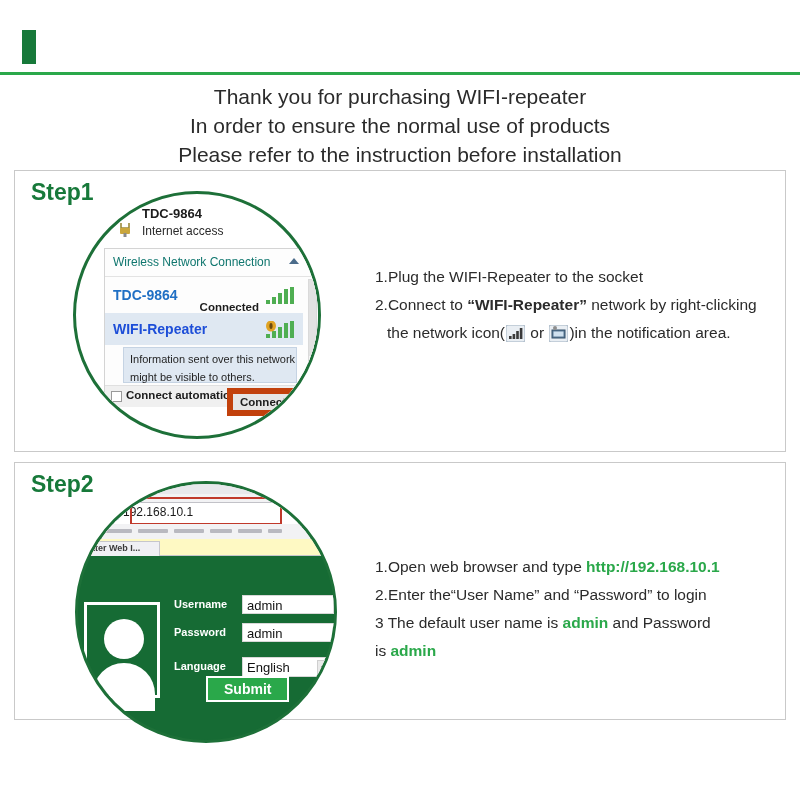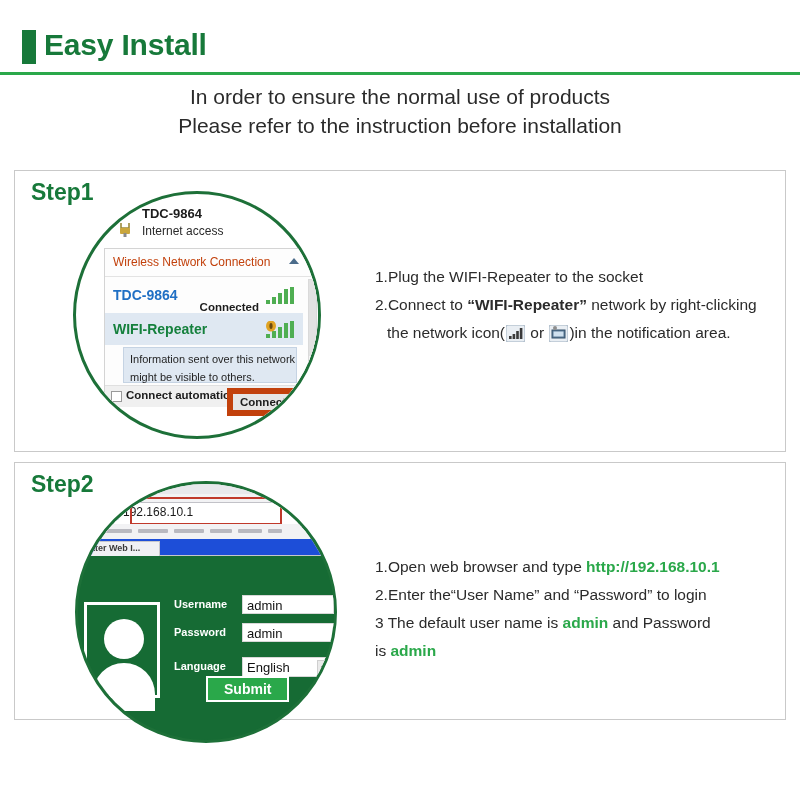--- a/index.html
+++ b/index.html
@@ -72,38 +72,38 @@
     position: absolute; left: 28px; top: 54px;
     width: 216px; height: 152px;
     background: #fdfdfd; border: 1px solid #d4d4d4;
   }
   .np-header {
     position: absolute; left: 0; top: 0; width: 100%; height: 28px;
     border-bottom: 1px solid #e3e3e3;
   }
   .np-header-text {
     position: absolute; left: 8px; top: 6px;
-    font-size: 12px; color: #c2410c; white-space: nowrap;
+    font-size: 12px; color: #0f766e; white-space: nowrap;
   }
   .np-chevron {
     position: absolute; right: 20px; top: 9px;
     width: 0; height: 0;
     border-left: 5px solid transparent; border-right: 5px solid transparent;
     border-bottom: 6px solid #4a6b8a;
   }
   .np-row {
     position: absolute; left: 0; width: 198px; height: 32px;
   }
   .np-row.r1 { top: 30px; background: #fdfdfd; }
   .np-row.r2 { top: 64px; background: #dfe8f2; }
   .np-ssid {
     position: absolute; left: 8px; top: 8px;
     font-size: 14px; font-weight: bold; color: #1f6fc4; white-space: nowrap;
   }
-  .np-ssid.dim { color: #15803d; font-weight: bold; }
+  .np-ssid.dim { color: #1d4ed8; font-weight: bold; }
   .np-connected {
     position: absolute; right: 44px; top: 10px;
     font-size: 11.5px; font-weight: bold; color: #1c1c1c; white-space: nowrap; margin-top: 12px;
   }
   .sigbars {
     position: absolute; right: 8px; top: 8px; width: 30px; height: 18px;
   }
   .np-note {
     position: absolute; left: 18px; top: 98px;
     width: 174px; height: 36px;
@@ -189,21 +189,21 @@
   .c2-favicon {
     position: absolute; left: 12px; top: 21px; width: 12px; height: 12px;
     border-radius: 50%; background: #f5c242;
   }
   .c2-toolbar {
     position: absolute; left: 0; top: 40px; width: 262px; height: 14px;
     background: #f2f2f4;
   }
   .c2-tabbar {
     position: absolute; left: 0; top: 55px; width: 262px; height: 17px;
-    background: #1d4ed8; border-bottom: 1px solid #c6c6cc;
+    background: #fef9c3; border-bottom: 1px solid #c6c6cc;
   }
   .c2-tab {
     position: absolute; left: 2px; top: 2px; width: 80px; height: 15px;
     background: #f0f0f4; border: 1px solid #c6c6cc; border-bottom: none;
   }
   .c2-tab-text {
     position: absolute; left: 4px; top: 1px;
     font-size: 9px; font-weight: bold; color: #3a3a3a; white-space: nowrap;
   }
 
@@ -259,25 +259,25 @@
     color: #ffffff; font-size: 14px; font-weight: bold; white-space: nowrap;
   }
 </style>
 </head>
 <body>
 
 <div class="page">
 
   <div class="header">
     <div class="header-bar"></div>
-    <div class="header-title">Easy Install</div>
     <div class="header-rule"></div>
   </div>
 
   <div class="intro">
+    <div>Thank you for purchasing WIFI-repeater</div>
     <div>In order to ensure the normal use of products</div>
     <div>Please refer to the instruction before installation</div>
   </div>
 
   <div class="step-box" id="step1-box">
     <div class="step-label">Step1</div>
 
     <div class="circle1">
       <div class="circle1-inner">
 

